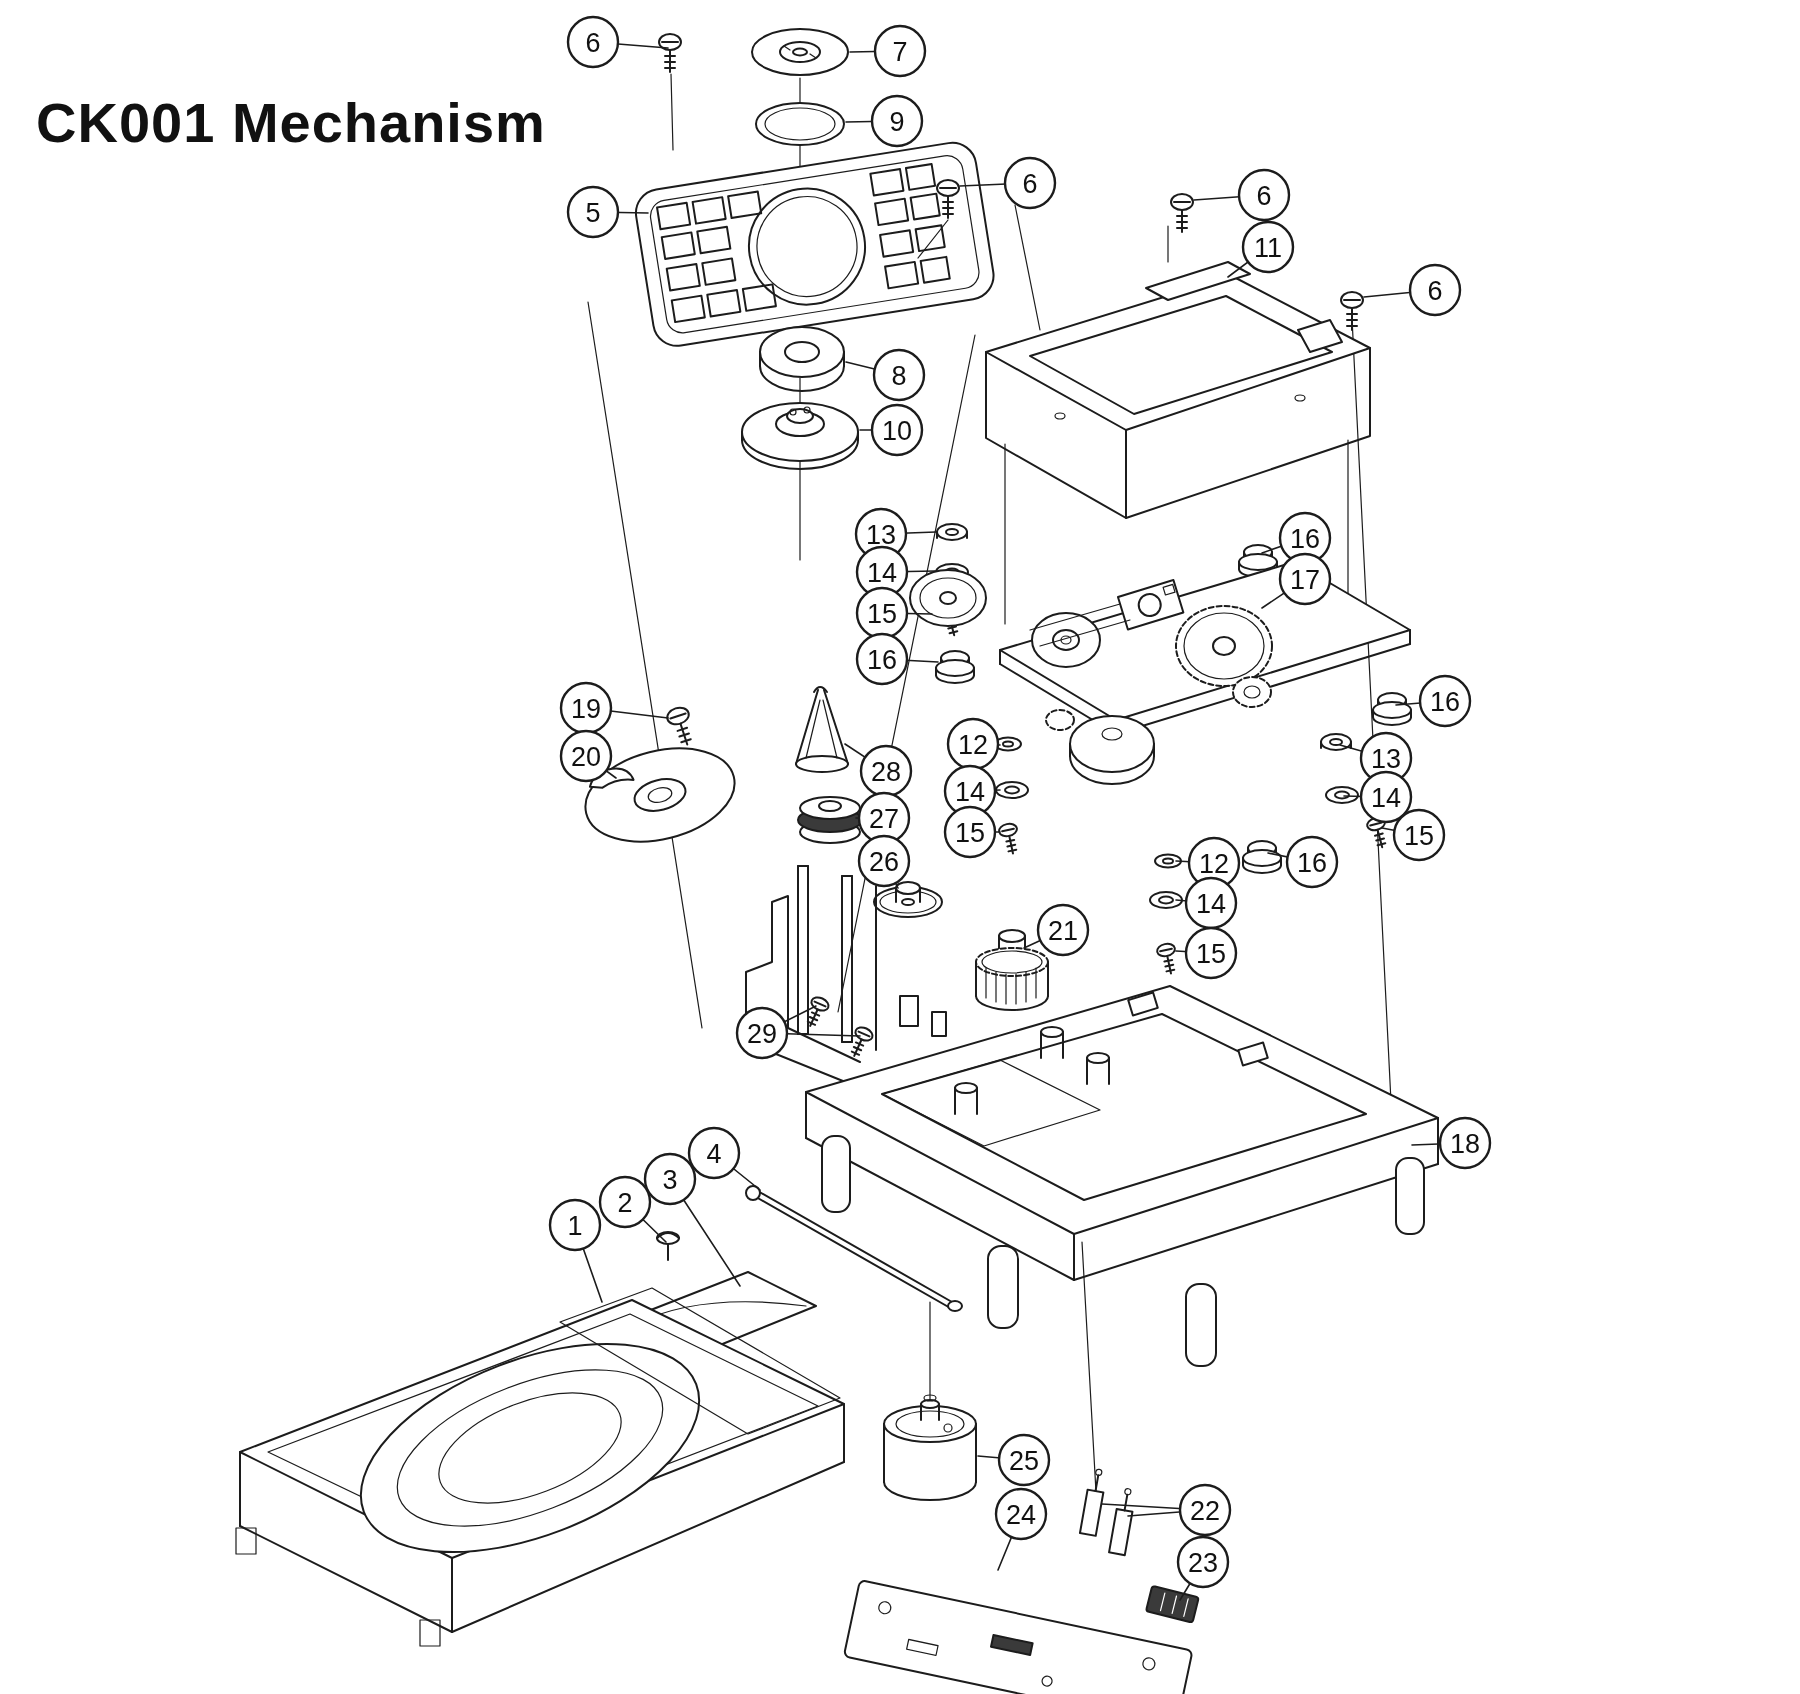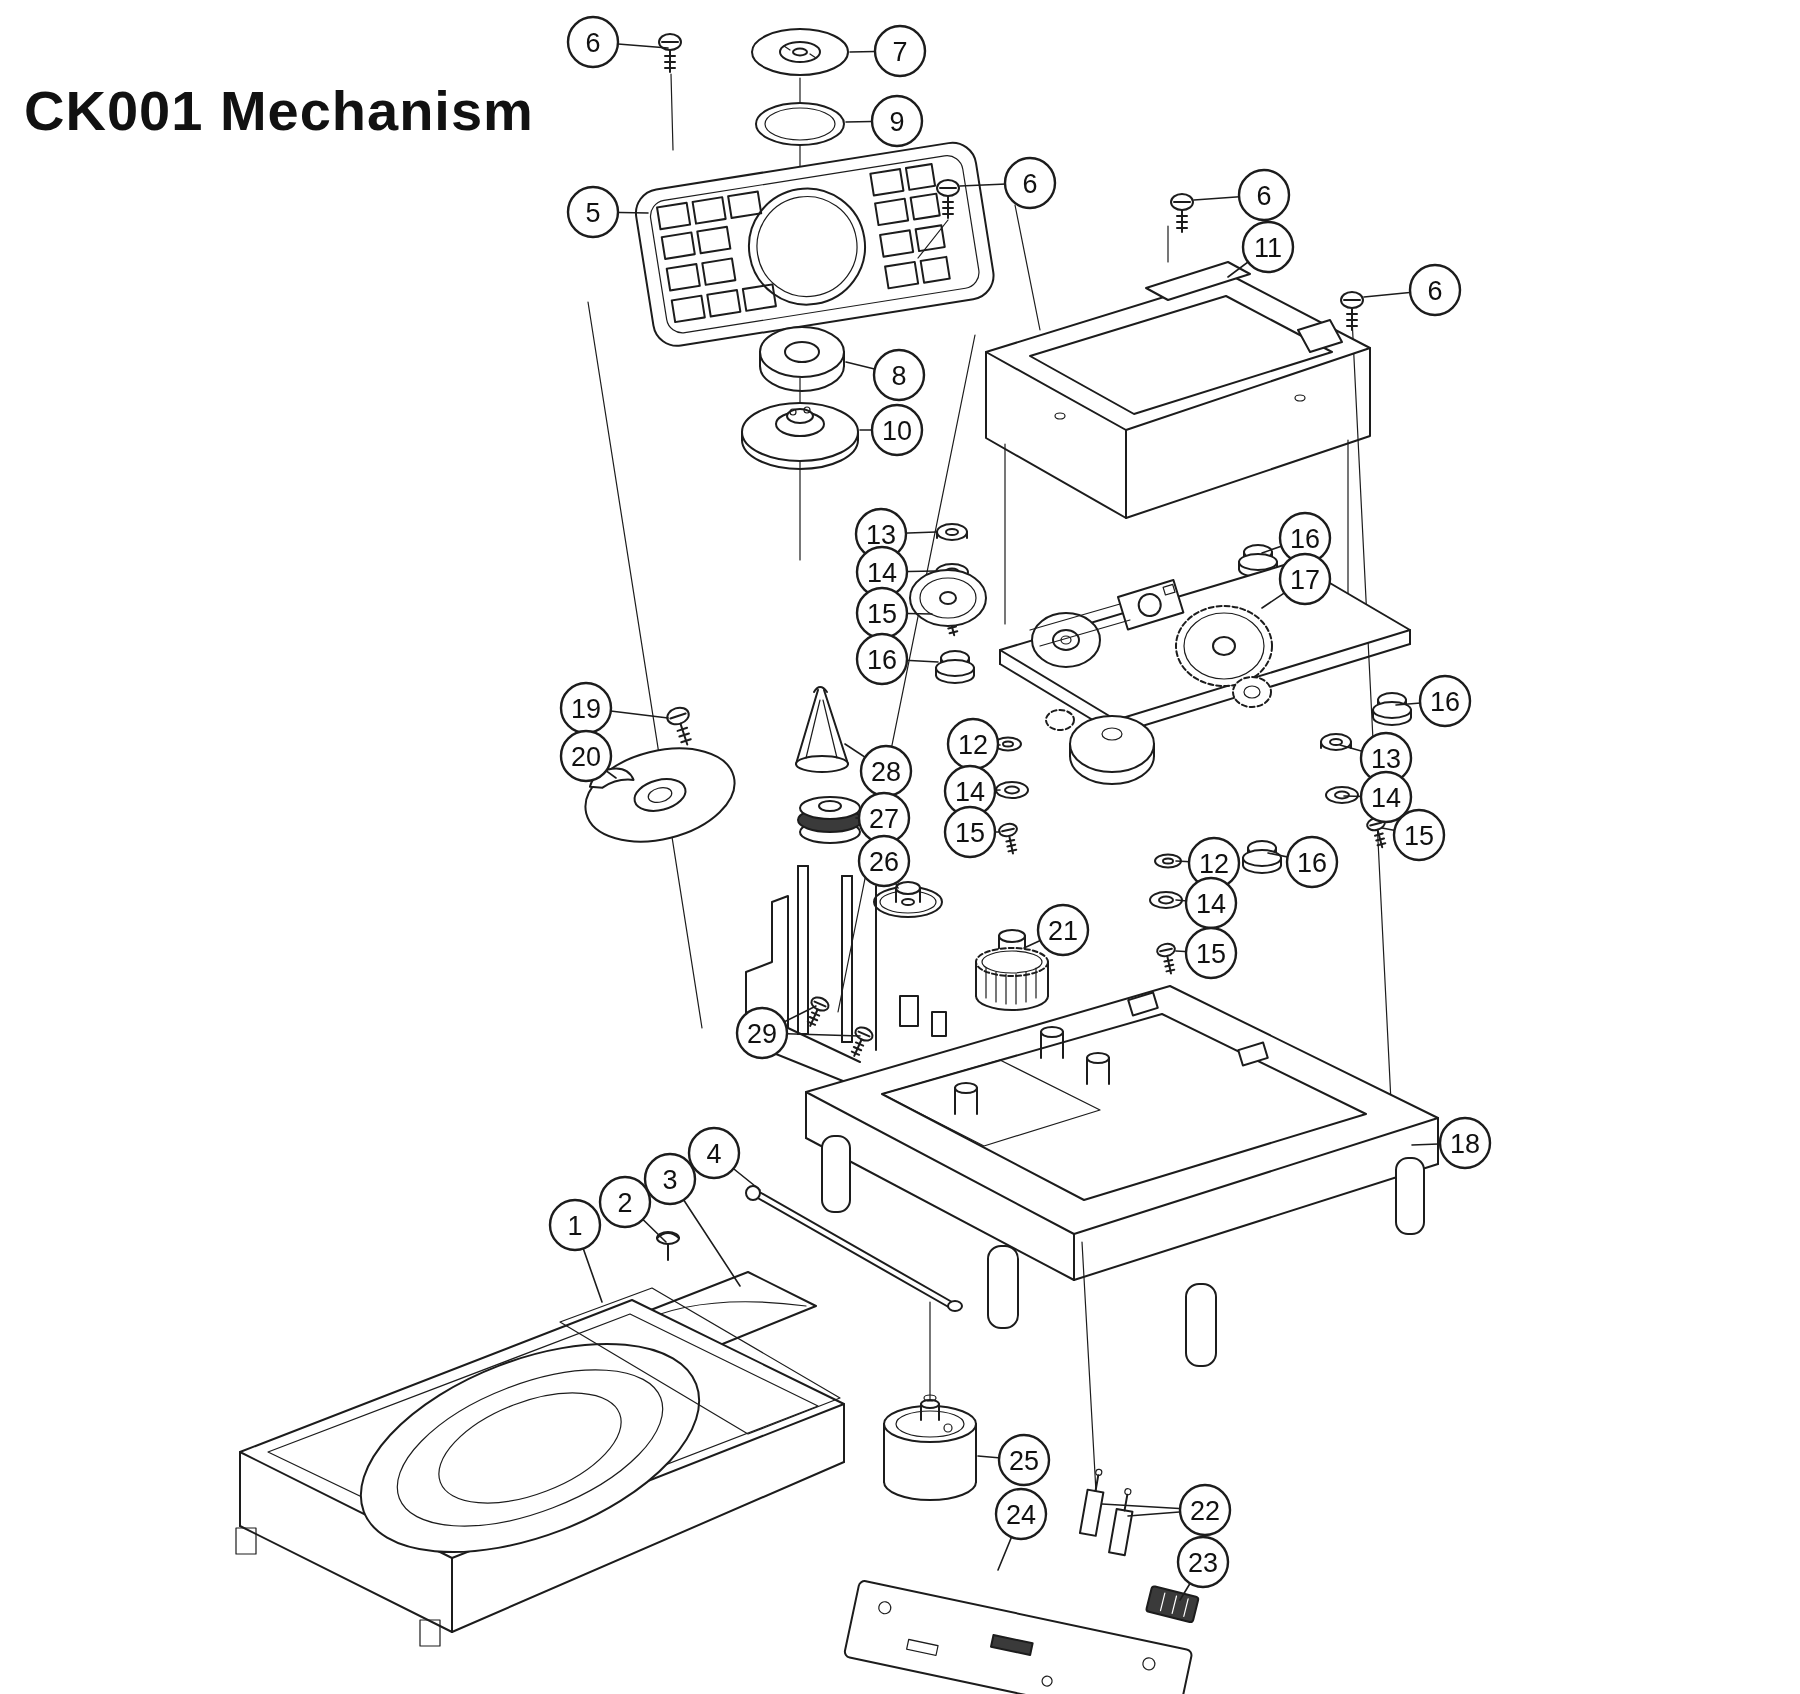--- a/index.html
+++ b/index.html
@@ -1,18 +1,18 @@
 <!DOCTYPE html>
 <html><head>
 <meta charset="utf-8">
 <style>
   html,body{margin:0;padding:0;background:#ffffff;}
   .page{position:relative;width:1800px;height:1694px;background:#fff;overflow:hidden;
         font-family:"Liberation Sans","DejaVu Sans",sans-serif;}
-  .title{position:absolute;left:24px;top:78px;margin:0;font-size:56px;font-weight:bold;
+  .title{position:absolute;left:24px;top:78px;margin:12px;font-size:56px;font-weight:bold;
          color:#111;letter-spacing:1px;z-index:5;}
   svg#diagram{position:absolute;left:0;top:0;}
   
   #diagram line,#diagram path,#diagram polyline,#diagram polygon,
   #diagram rect,#diagram circle,#diagram ellipse{
       stroke:#1c1c1c;fill:none;stroke-width:2;stroke-linejoin:round;stroke-linecap:round;}
   #diagram .fillw{fill:#ffffff;}
   #diagram .thin{stroke-width:1.2;}
   #diagram .dark{fill:#3a3a3a;}
   #diagram .teeth{stroke-dasharray:5 3;}

